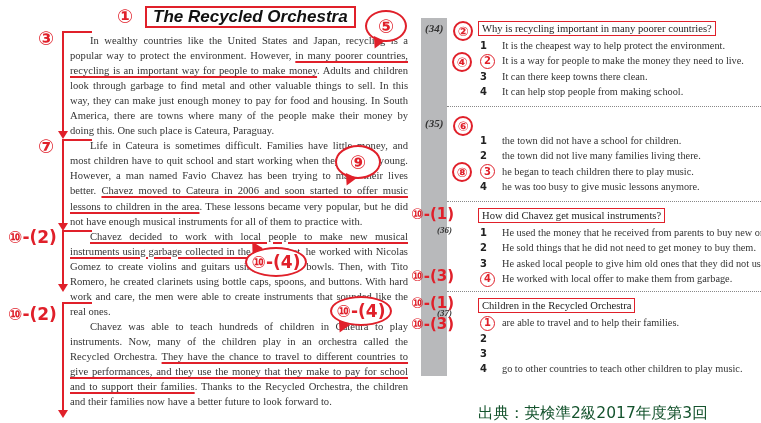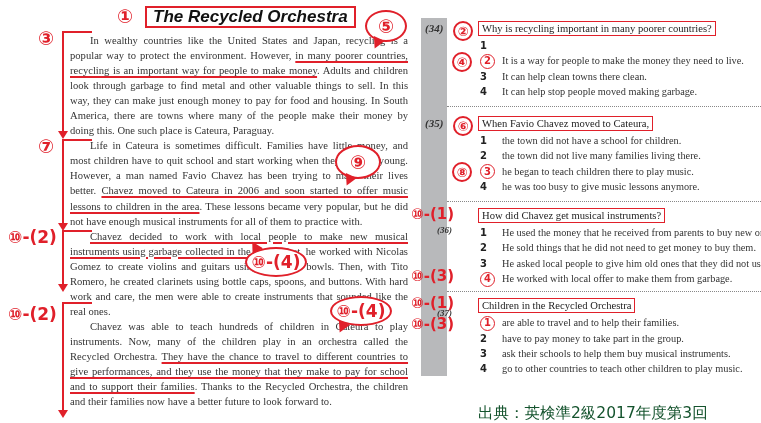--- a/index.html
+++ b/index.html
@@ -84,41 +84,41 @@
 <div class="graybar"></div>
 
 <div class="qblock" style="top:19px; height:80px;">
   <span class="qnum">(34)</span>
   <span class="circ" style="position:absolute; left:32px; top:2px;">②</span>
   <div class="qbox" style="top:2px;">Why is recycling important in many poorer countries?</div>
   <span class="circ" style="position:absolute; left:31px; top:33px;">④</span>
   <div class="opts" style="top:19px;">
     <div class="opt">
         <span class="n">1</span>
+        <span>It is the cheapest way to help protect the environment.</span>
       </div>
     <div class="opt">
         <span class="n"><span class="circ sm">2</span></span>
         <span>It is a way for people to make the money they need to live.</span>
       </div>
     <div class="opt">
         <span class="n">3</span>
-        <span>It can help clean towns there clean.</span>
+        <span>It can there keep towns there clean.</span>
       </div>
     <div class="opt">
         <span class="n">4</span>
-        <span>It can help stop people moved making garbage.</span>
+        <span>It can help stop people from making school.</span>
       </div>
   </div>
 </div>
 <div class="dotline" style="top:106px;"></div>
 
 <div class="qblock" style="top:114px; height:80px;">
   <span class="qnum">(35)</span>
   <span class="circ" style="position:absolute; left:32px; top:2px;">⑥</span>
-  <div class="qbox" style="top:2px;">When Favio Chavez moved to Cateura,</div>
   <span class="circ" style="position:absolute; left:31px; top:48px;">⑧</span>
   <div class="opts" style="top:19px;">
     <div class="opt">
         <span class="n">1</span>
         <span>the town did not have a school for children.</span>
       </div>
     <div class="opt">
         <span class="n">2</span>
         <span>the town did not live many families living there.</span>
       </div>
@@ -165,25 +165,23 @@
   <span class="marker" style="left:-10px; top:0px; font-size:15px;">⑩-(1)</span>
   <div class="qbox" style="top:2px;text-align:right;">Children in the Recycled Orchestra</div>
   <span class="marker" style="left:-10px; top:21px; font-size:15px;">⑩-(3)</span>
   <div class="opts" style="top:19px;">
     <div class="opt">
         <span class="n"><span class="circ sm">1</span></span>
         <span>are able to travel and to help their families.</span>
       </div>
     <div class="opt">
         <span class="n">2</span>
-        <span>have to pay money to take part in the group.</span>
       </div>
     <div class="opt">
         <span class="n">3</span>
-        <span>ask their schools to help them buy musical instruments.</span>
       </div>
     <div class="opt">
         <span class="n">4</span>
         <span>go to other countries to teach other children to play music.</span>
       </div>
   </div>
 </div>
 
 <div class="source">出典：英検準2級2017年度第3回</div>
 

